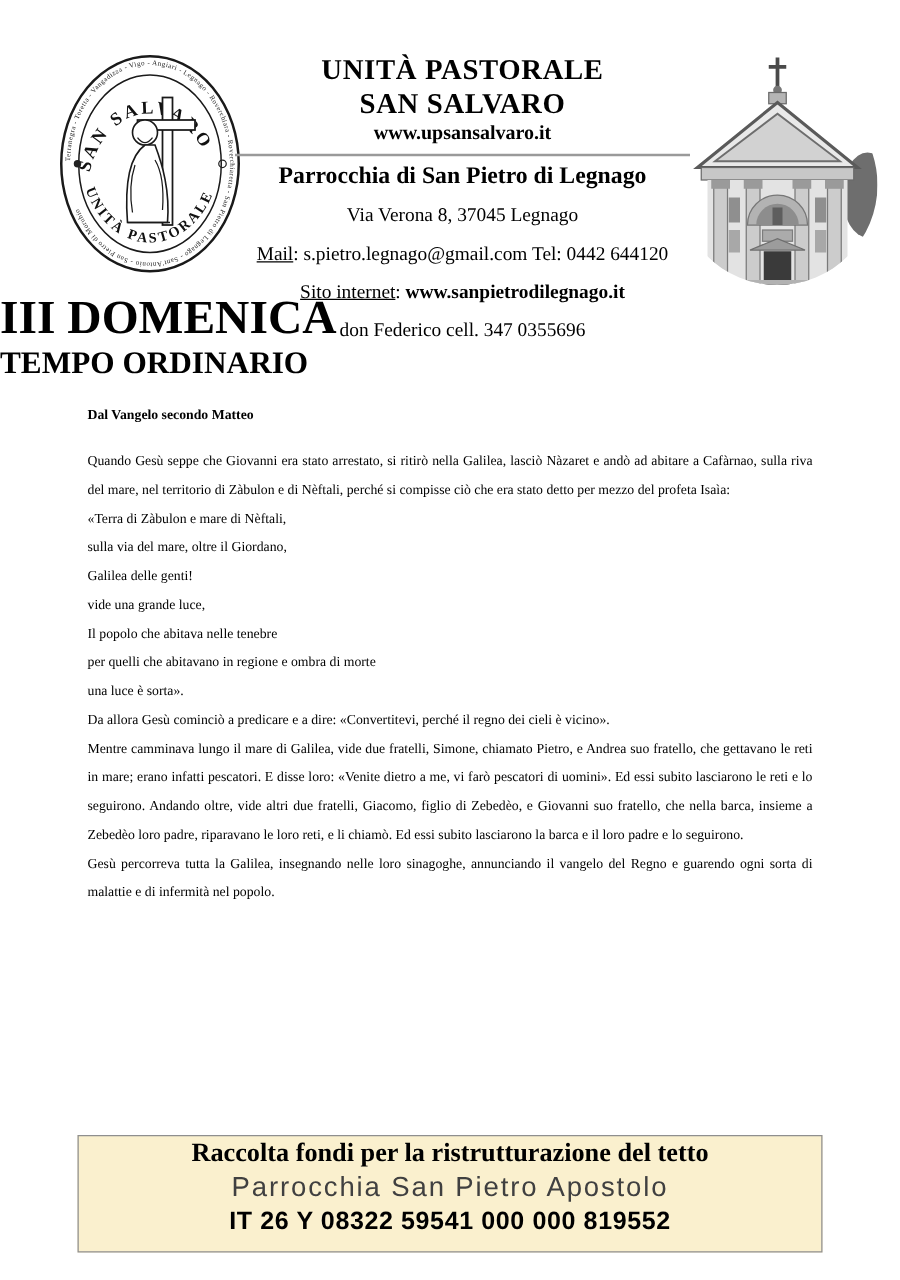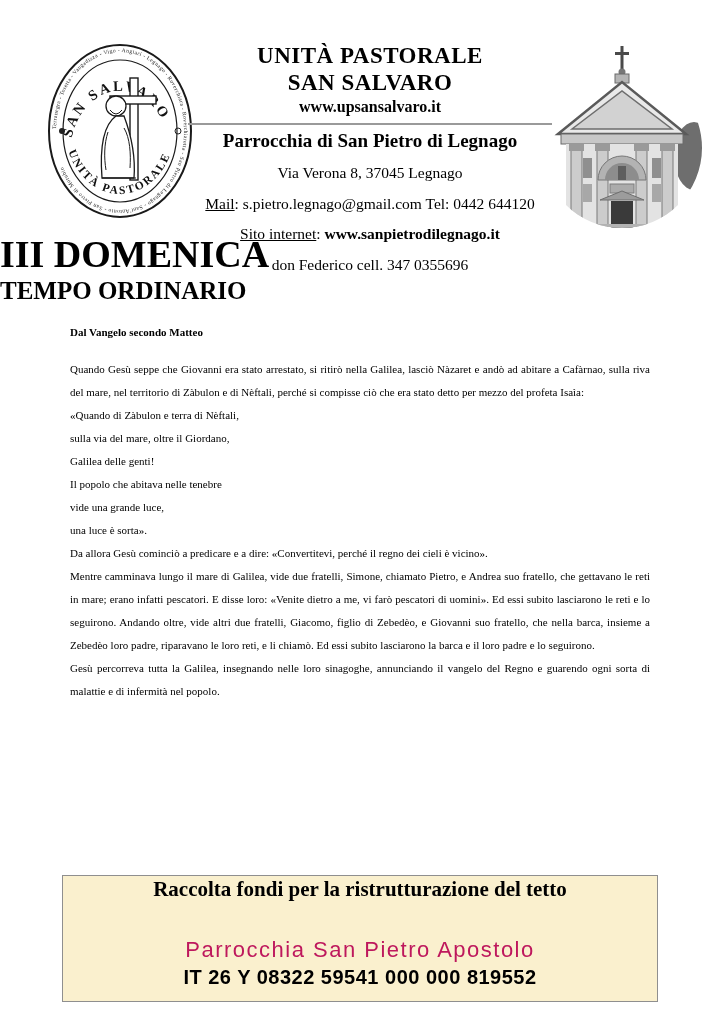--- a/index.html
+++ b/index.html
@@ -34,21 +34,21 @@
   .gospel-heading { font-weight:bold; margin:0 0 14px 0; }
   .para { margin:0; text-align:justify; }
   .quote-line { margin:0; text-align:left; }
   
   .footer-box {
     position:absolute; left:62px; right:62px; bottom:22px;
     background:#faf0ce; border:1.5px solid #8f8f8f;
     text-align:center; padding:0 8px 11px;
   }
   .footer-title { font-size:21px; font-weight:bold; line-height:27px; font-family:"Liberation Serif", serif; }
-  .footer-sub   { font-size:22px; line-height:28px; font-family:"Liberation Sans", sans-serif; letter-spacing:1.5px; color:#be185d;margin-top:33px; }
+  .footer-sub   { font-size:22px; line-height:28px; font-family:"Liberation Sans", sans-serif; letter-spacing:1.5px; color:#404040; }
   .footer-iban  { font-size:20px; font-weight:bold; line-height:26px; font-family:"Liberation Sans", sans-serif; letter-spacing:0.5px; }
 </style>
 </head>
 <body>
 
 <div class="page">
 
   <div class="header">
 
     <svg class="seal" width="152" height="182" viewBox="0 0 152 182" aria-hidden="true">
@@ -155,25 +155,26 @@
   </div>
 
   <div class="title-section">
     <h1 class="title-main">III DOMENICA</h1>
     <h2 class="title-sub">TEMPO ORDINARIO</h2>
   </div>
 
   <div class="gospel">
     <p class="gospel-heading">Dal Vangelo secondo Matteo</p>
     <p class="para">Quando Gesù seppe che Giovanni era stato arrestato, si ritirò nella Galilea, lasciò Nàzaret e andò ad abitare a Cafàrnao, sulla riva del mare, nel territorio di Zàbulon e di Nèftali, perché si compisse ciò che era stato detto per mezzo del profeta Isaìa:</p>
-    <p class="quote-line">«Quando di Zàbulon e terra di Nèftali,</p>
+    <p class="quote-line">«Terra di Zàbulon e mare di Nèftali,</p>
     <p class="quote-line">sulla via del mare, oltre il Giordano,</p>
     <p class="quote-line">Galilea delle genti!</p>
+    <p class="quote-line">vide una grande luce,</p>
     <p class="quote-line">Il popolo che abitava nelle tenebre</p>
-    <p class="quote-line">vide una grande luce,</p>
+    <p class="quote-line">per quelli che abitavano in regione e ombra di morte</p>
     <p class="quote-line">una luce è sorta».</p>
     <p class="para">Da allora Gesù cominciò a predicare e a dire: «Convertitevi, perché il regno dei cieli è vicino».</p>
     <p class="para">Mentre camminava lungo il mare di Galilea, vide due fratelli, Simone, chiamato Pietro, e Andrea suo fratello, che gettavano le reti in mare; erano infatti pescatori. E disse loro: «Venite dietro a me, vi farò pescatori di uomini». Ed essi subito lasciarono le reti e lo seguirono. Andando oltre, vide altri due fratelli, Giacomo, figlio di Zebedèo, e Giovanni suo fratello, che nella barca, insieme a Zebedèo loro padre, riparavano le loro reti, e li chiamò. Ed essi subito lasciarono la barca e il loro padre e lo seguirono.</p>
     <p class="para">Gesù percorreva tutta la Galilea, insegnando nelle loro sinagoghe, annunciando il vangelo del Regno e guarendo ogni sorta di malattie e di infermità nel popolo.</p>
   </div>
 
   <div class="footer-box">
     <div class="footer-title">Raccolta fondi per la ristrutturazione del tetto</div>
     <div class="footer-sub">Parrocchia San Pietro Apostolo</div>
     <div class="footer-iban">IT 26 Y 08322 59541 000 000 819552</div>

